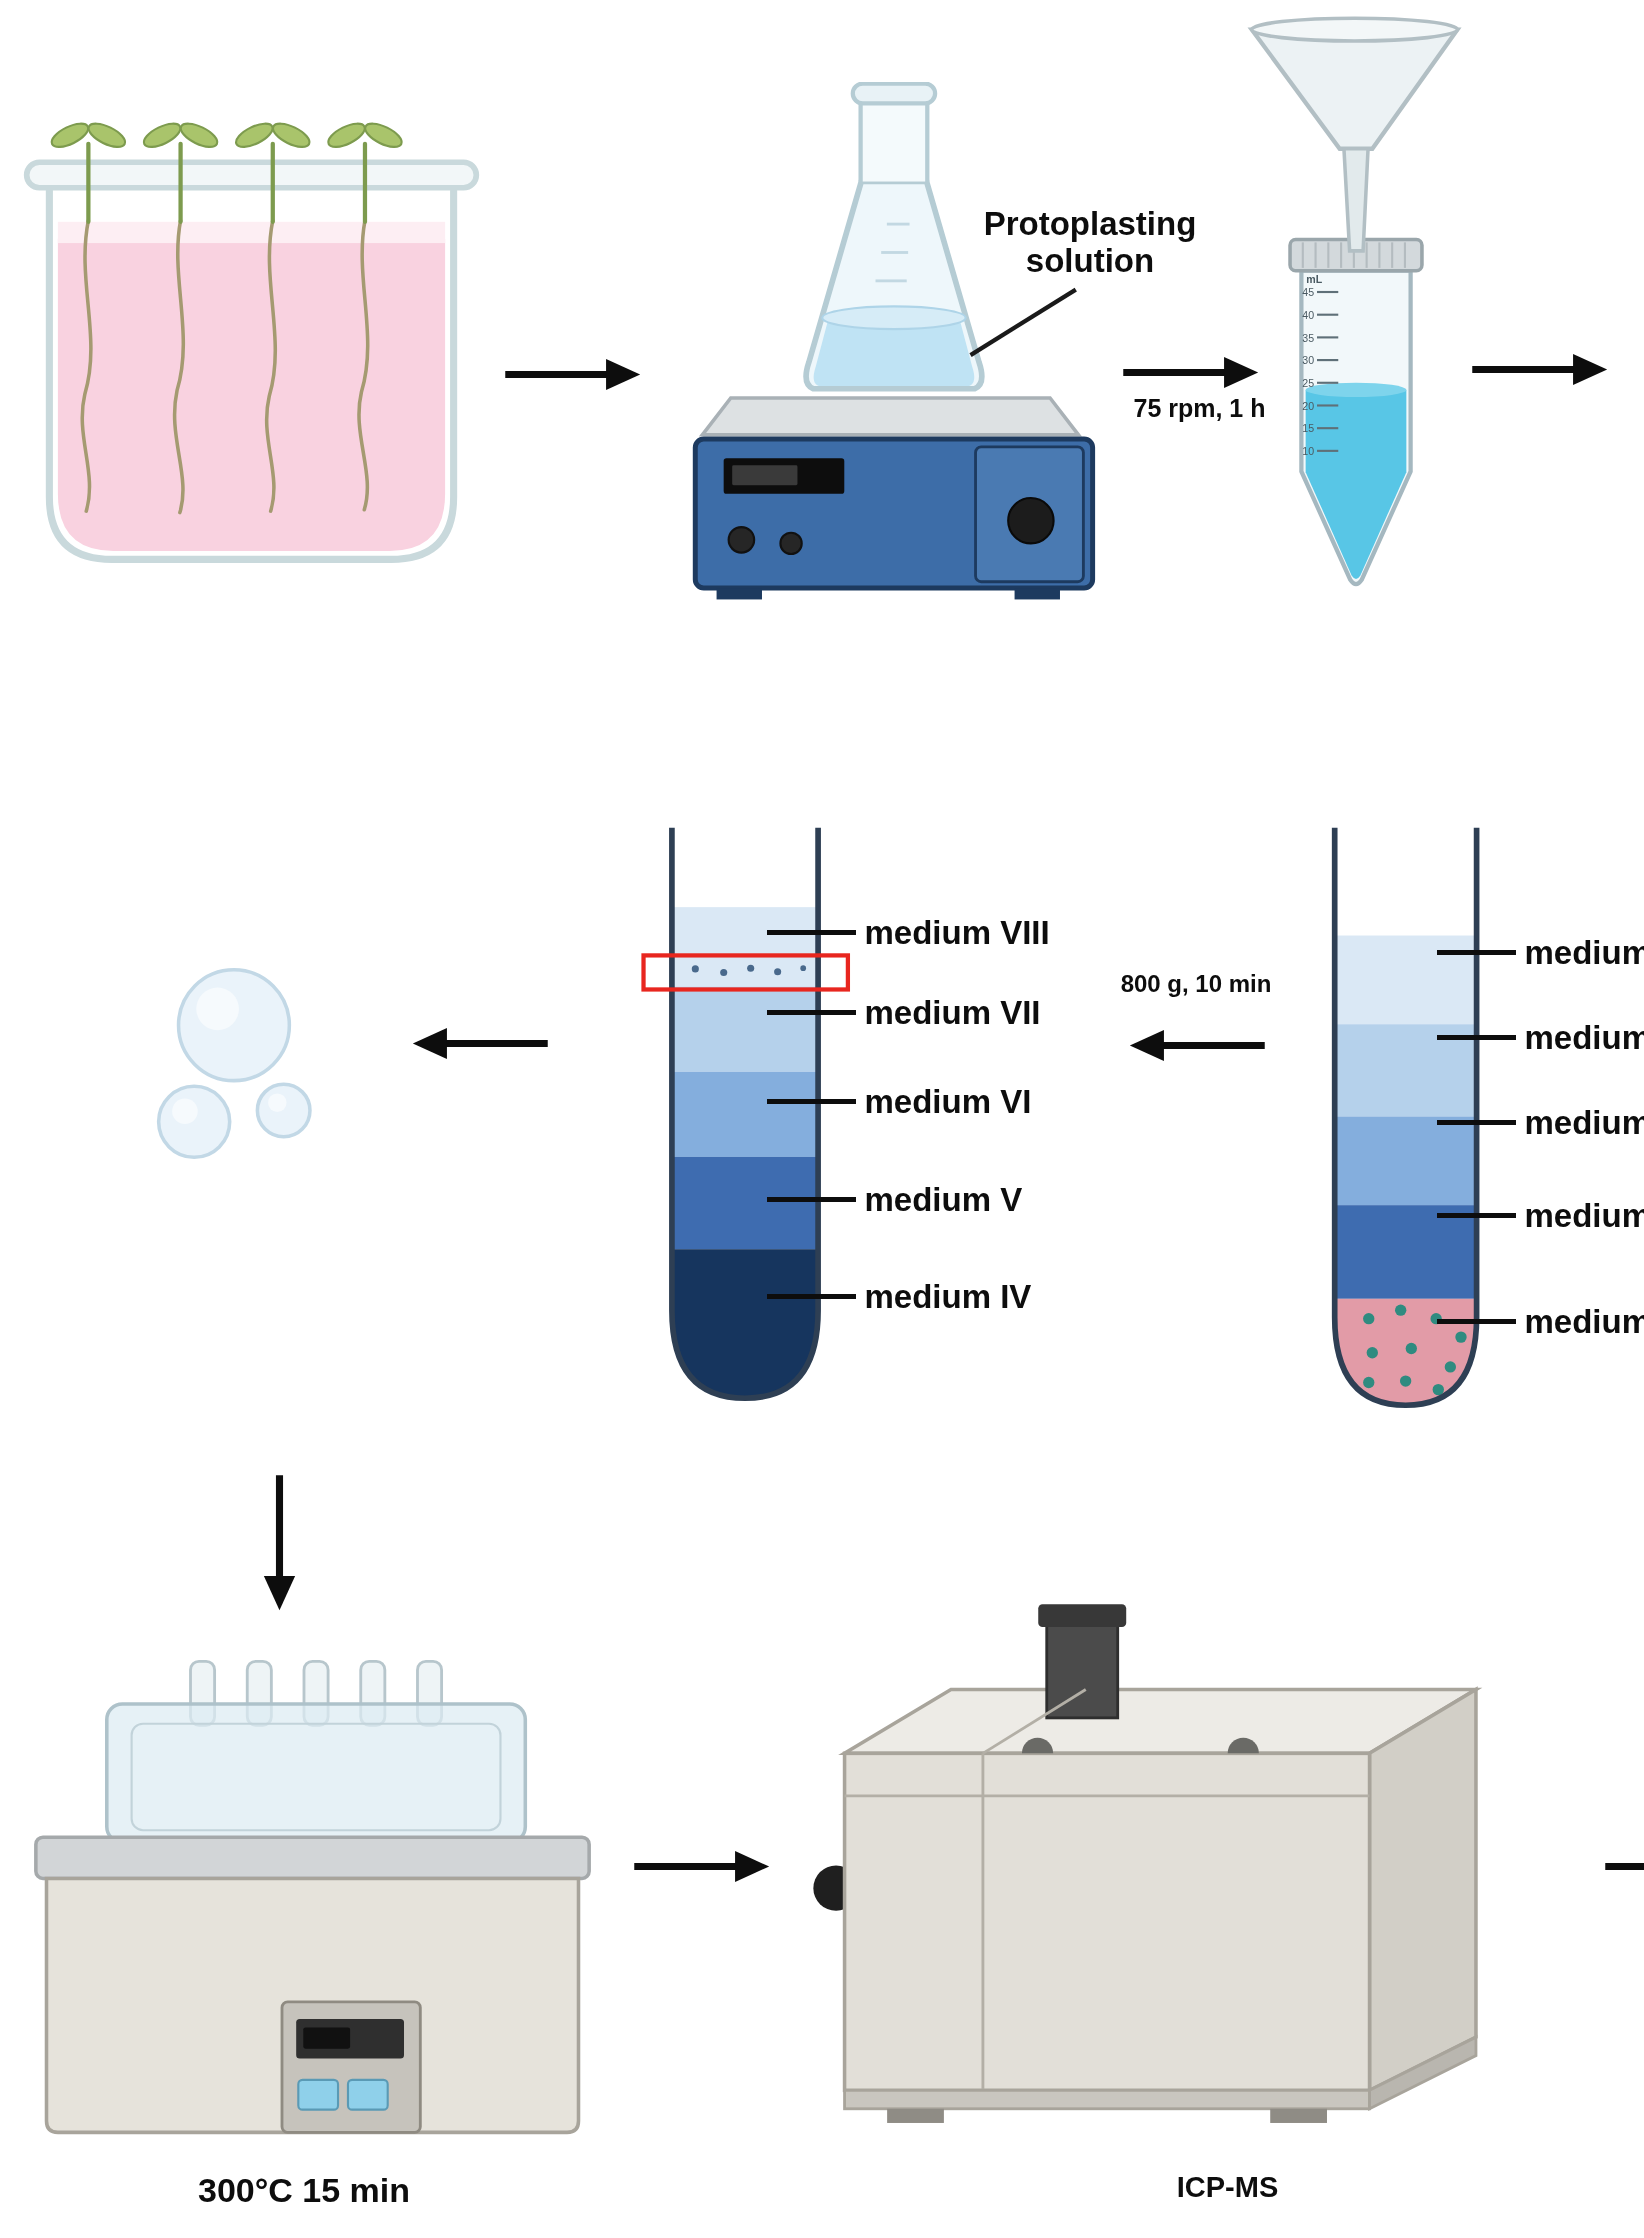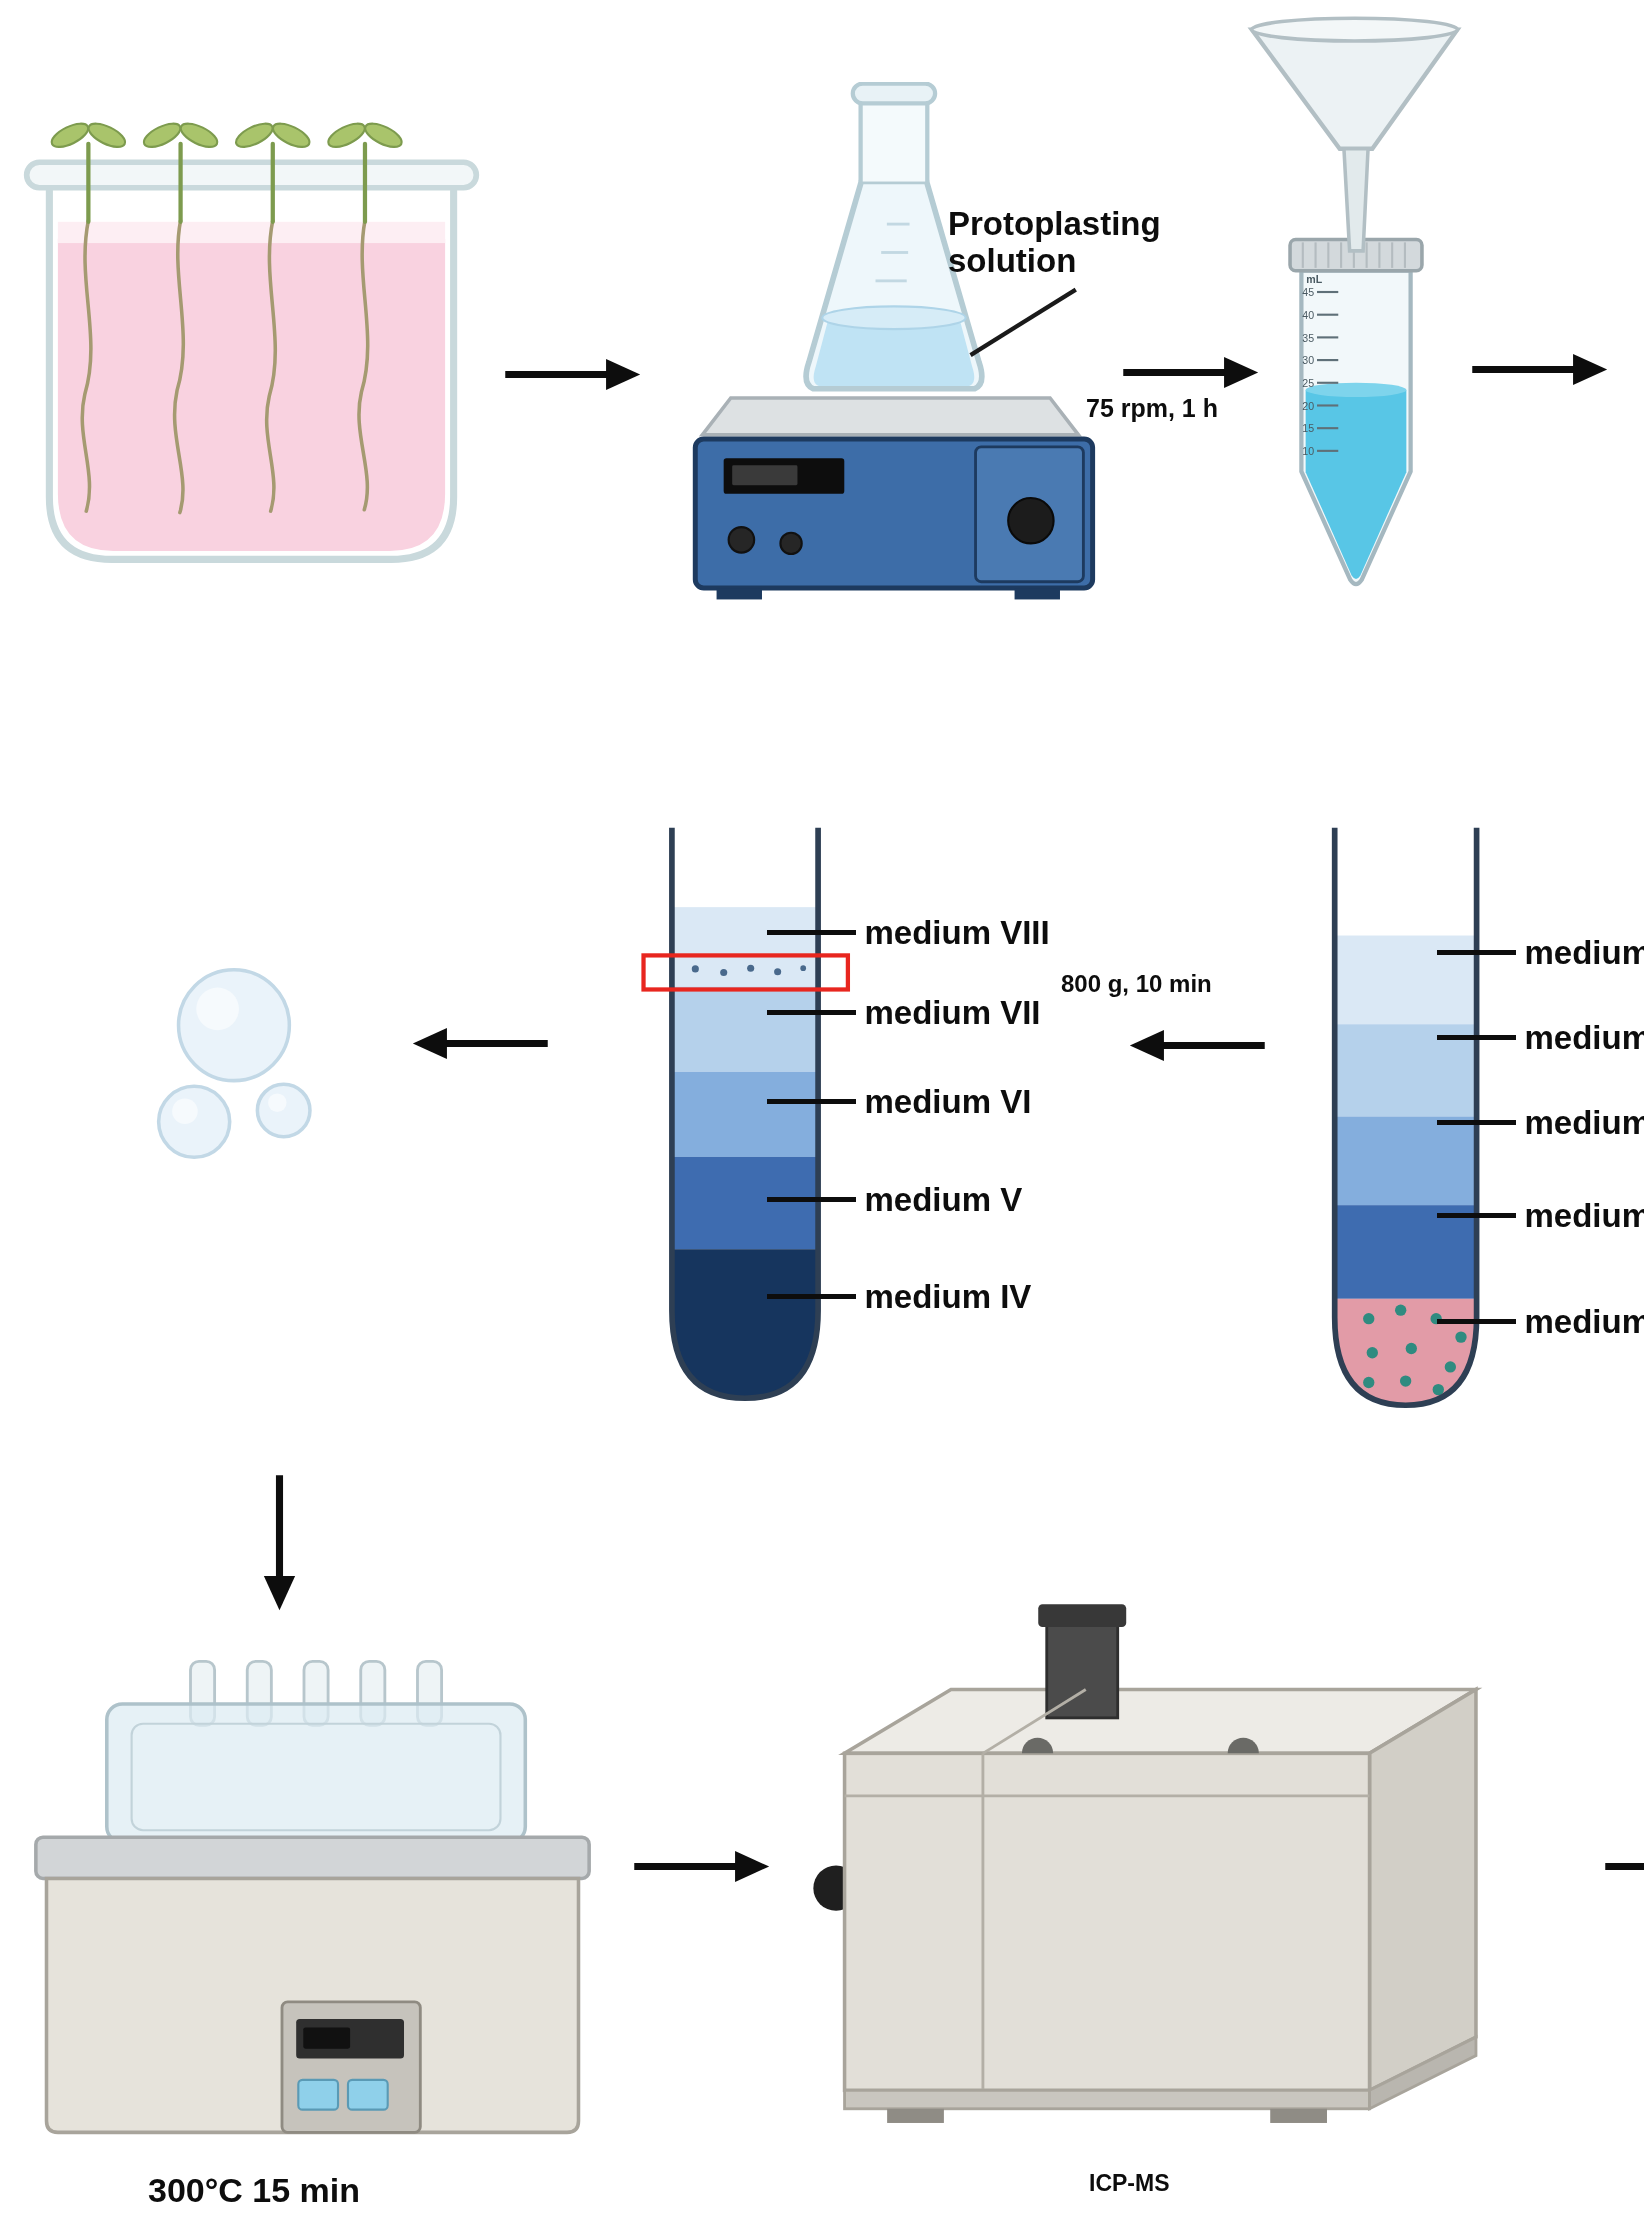--- a/index.html
+++ b/index.html
@@ -1,20 +1,20 @@
 <!DOCTYPE html>
 <html style="font-size:11.4px"><head>
 <meta charset="utf-8">
 <style>
   *{box-sizing:border-box}
   html,body{margin:0;padding:0}
   body{font-family:"Liberation Sans",sans-serif;background:#fff}
   .page{position:relative;width:1645px;height:2239px;overflow:hidden;background:#ffffff;color:#111}
   .abs{position:absolute}
-  .caption{position:absolute;font-weight:700;color:#0d0d0d;text-align:left;line-height:1.12}
+  .caption{position:absolute;font-weight:700;color:#0d0d0d;text-align:center;line-height:1.12}
   .tube-label{position:absolute;display:flex;align-items:center;height:37px}
   .tube-label .tick{width:89px;height:4.3px;background:#0d0d0d;margin-right:8.5px;flex:none}
   .tube-label .lbl{font-weight:700;font-size:33px;white-space:nowrap;color:#0d0d0d}
 </style>
 </head>
 <body>
 
 <div class="page">
 
   <svg class="abs" style="left:21px;top:114px" width="461" height="461" viewBox="0 0 650 650">
@@ -310,21 +310,21 @@
     <line x1="255" y1="240" x2="255" y2="715" stroke="#b3afa6" stroke-width="4"></line>
     <line x1="255" y1="240" x2="400" y2="150" stroke="#b3afa6" stroke-width="4"></line>
     <line x1="60" y1="300" x2="800" y2="300" stroke="#b3afa6" stroke-width="4"></line>
     <path d="M310,240 a22,22 0 0 1 44,0 Z" fill="#6a6a66"></path>
     <path d="M600,240 a22,22 0 0 1 44,0 Z" fill="#6a6a66"></path>
     <rect x="60" y="715" width="740" height="26" fill="#c9c6bf" stroke="#a8a49b" stroke-width="4"></rect>
     <polygon points="800,715 950,640 950,666 800,741" fill="#b9b6af" stroke="#a8a49b" stroke-width="4"></polygon>
     <rect x="120" y="741" width="80" height="20" fill="#8f8c85"></rect>
     <rect x="660" y="741" width="80" height="20" fill="#8f8c85"></rect>
   </svg>
-  <div class="caption" style="left:1089px;top:2171px;width:213px;font-size:23px">ICP-MS</div>
+  <div class="caption" style="left:1121px;top:2171px;width:213px;font-size:29px">ICP-MS</div>
 
   <svg class="abs" style="left:1601px;top:1845px" width="142" height="43" viewBox="0 0 200 60">
     <line x1="6" y1="30" x2="152" y2="30" stroke="#0d0d0d" stroke-width="10"></line>
     <polygon points="148,8 196,30 148,52" fill="#0d0d0d"></polygon>
   </svg>
 
 </div>
 
 
 </body></html>

